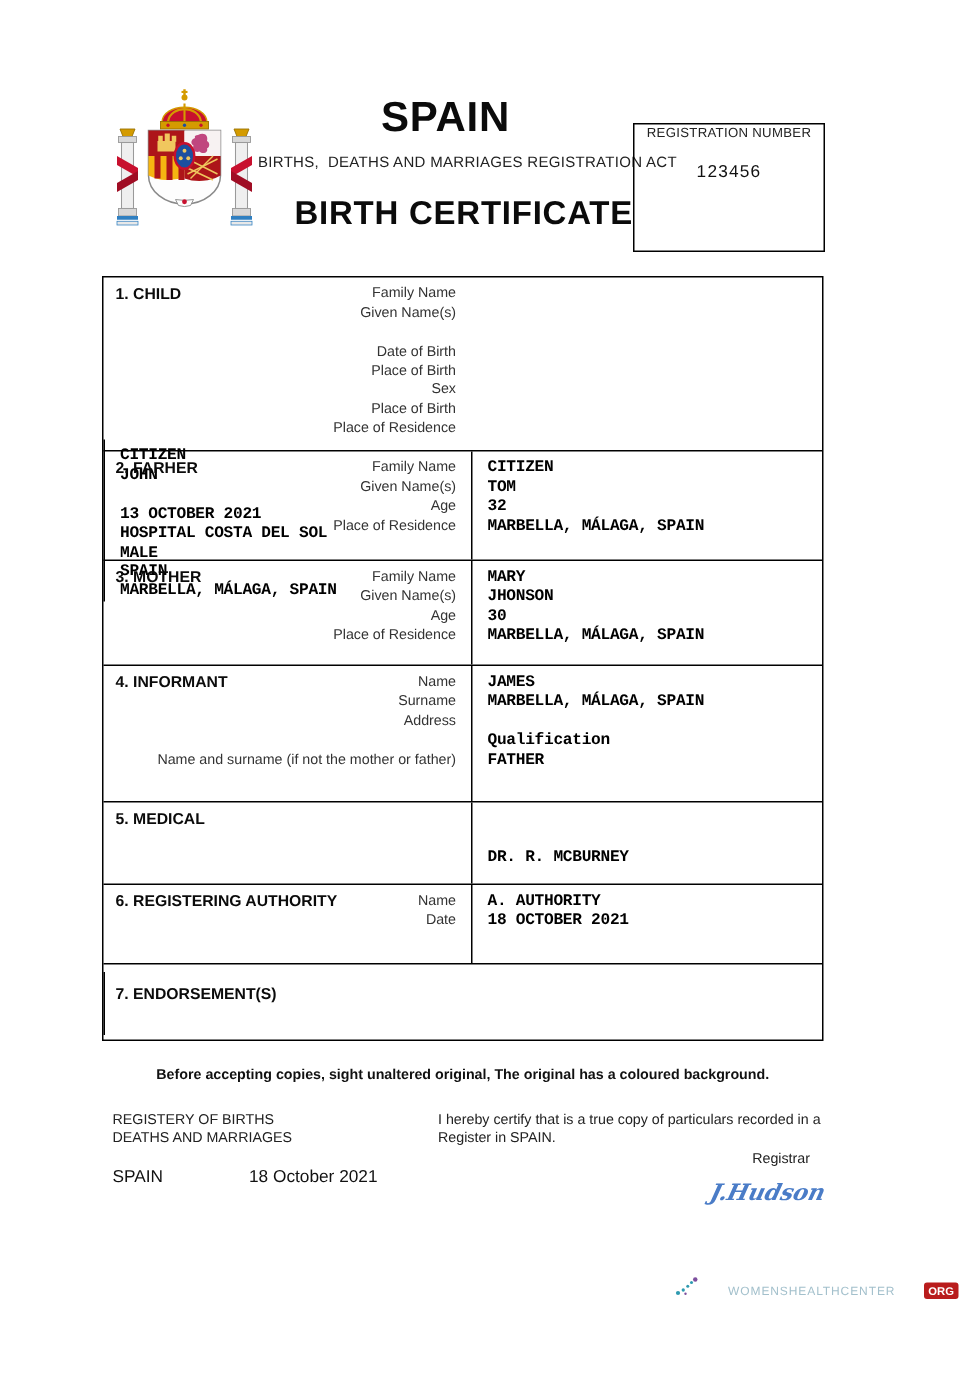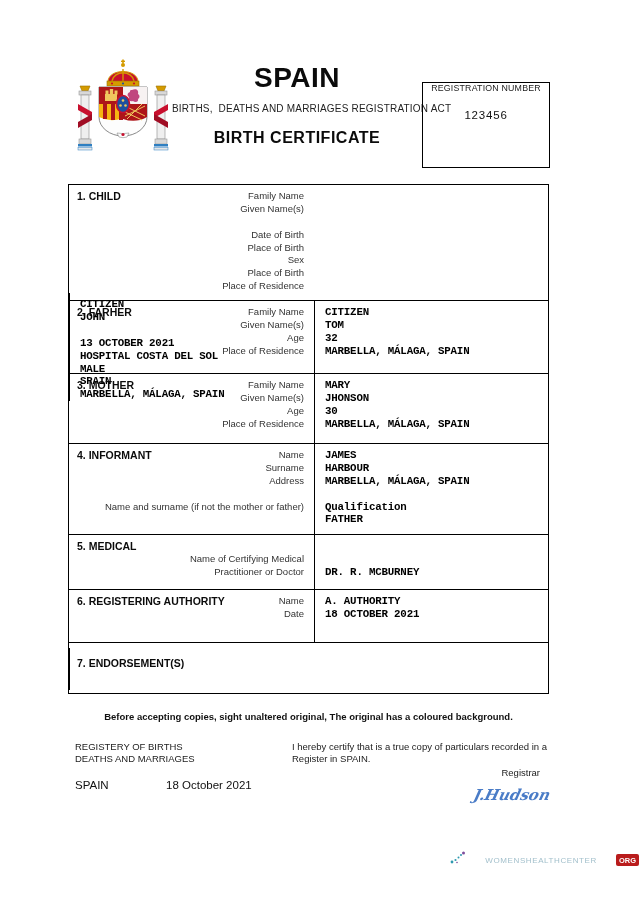--- a/index.html
+++ b/index.html
@@ -6,21 +6,21 @@
   body { background:#fff; }
   .page {
     position:relative; width:644px; height:915px; background:#ffffff;
     font-family:"Liberation Sans", sans-serif; color:#111; overflow:hidden;
   }
   
   .coat { position:absolute; left:72px; top:56px; width:102px; height:106px; }
   .header-center { position:absolute; left:172px; top:62px; width:250px; text-align:center; }
   .country-title { font-size:28px; font-weight:bold; letter-spacing:.5px; color:#0b0b0b; }
   .act-line { margin-top:9px; font-size:10px; letter-spacing:.2px; color:#222; white-space:pre; }
-  .doc-title { margin-top:15px; font-size:16px; font-weight:bold; letter-spacing:.5px; color:#0b0b0b; }
+  .doc-title { margin-top:15px; font-size:22px; font-weight:bold; letter-spacing:.5px; color:#0b0b0b;text-align:right; }
   .reg-box { position:absolute; left:422px; top:82px; width:128px; height:86px; border:1.5px solid #000; text-align:center; }
   .reg-label { font-size:8.8px; color:#222; letter-spacing:.2px; }
   .reg-number { margin-top:16px; font-size:11.5px; letter-spacing:.8px; color:#111; }
   
   .cert-table { position:absolute; left:68px; top:184px; width:481px; height:510px; border:1.5px solid #000; }
   .section { display:flex; width:100%; border-bottom:1.5px solid #000; }
   .section:last-child { border-bottom:none;flex-direction:column; }
   .s0 { height:116px;flex-direction:column; } .s1 { height:73px; } .s2 { height:70px; }
   .s3 { height:91px; } .s4 { height:55px; } .s5 { height:53px; } .s6 { height:47px; flex:1; }
   .cell-left { position:relative; width:245px; padding:5px 10px 0 8px; }
@@ -195,36 +195,30 @@
           <div class="line">Name</div>
           <div class="line">Surname</div>
           <div class="line">Address</div>
           <div class="line"></div>
           <div class="line">Name and surname (if not the mother or father)</div>
           <div class="line"></div>
         </div>
       </div>
       <div class="cell-right">
         <div class="line">JAMES</div>
-        <div class="line">HARBOUR</div>
         <div class="line">MARBELLA, MÁLAGA, SPAIN</div>
         <div class="line"></div>
         <div class="line">Qualification</div>
         <div class="line">FATHER</div>
       </div>
     </div>
 
     <div class="section s4">
       <div class="cell-left">
         <div class="heading">5. MEDICAL</div>
-        <div class="labels">
-          <div class="line"></div>
-          <div class="line">Name of Certifying Medical</div>
-          <div class="line">Practitioner or Doctor</div>
-        </div>
       </div>
       <div class="cell-right">
         <div class="line"></div>
         <div class="line"></div>
         <div class="line">DR. R. MCBURNEY</div>
       </div>
     </div>
 
     <div class="section s5">
       <div class="cell-left">

